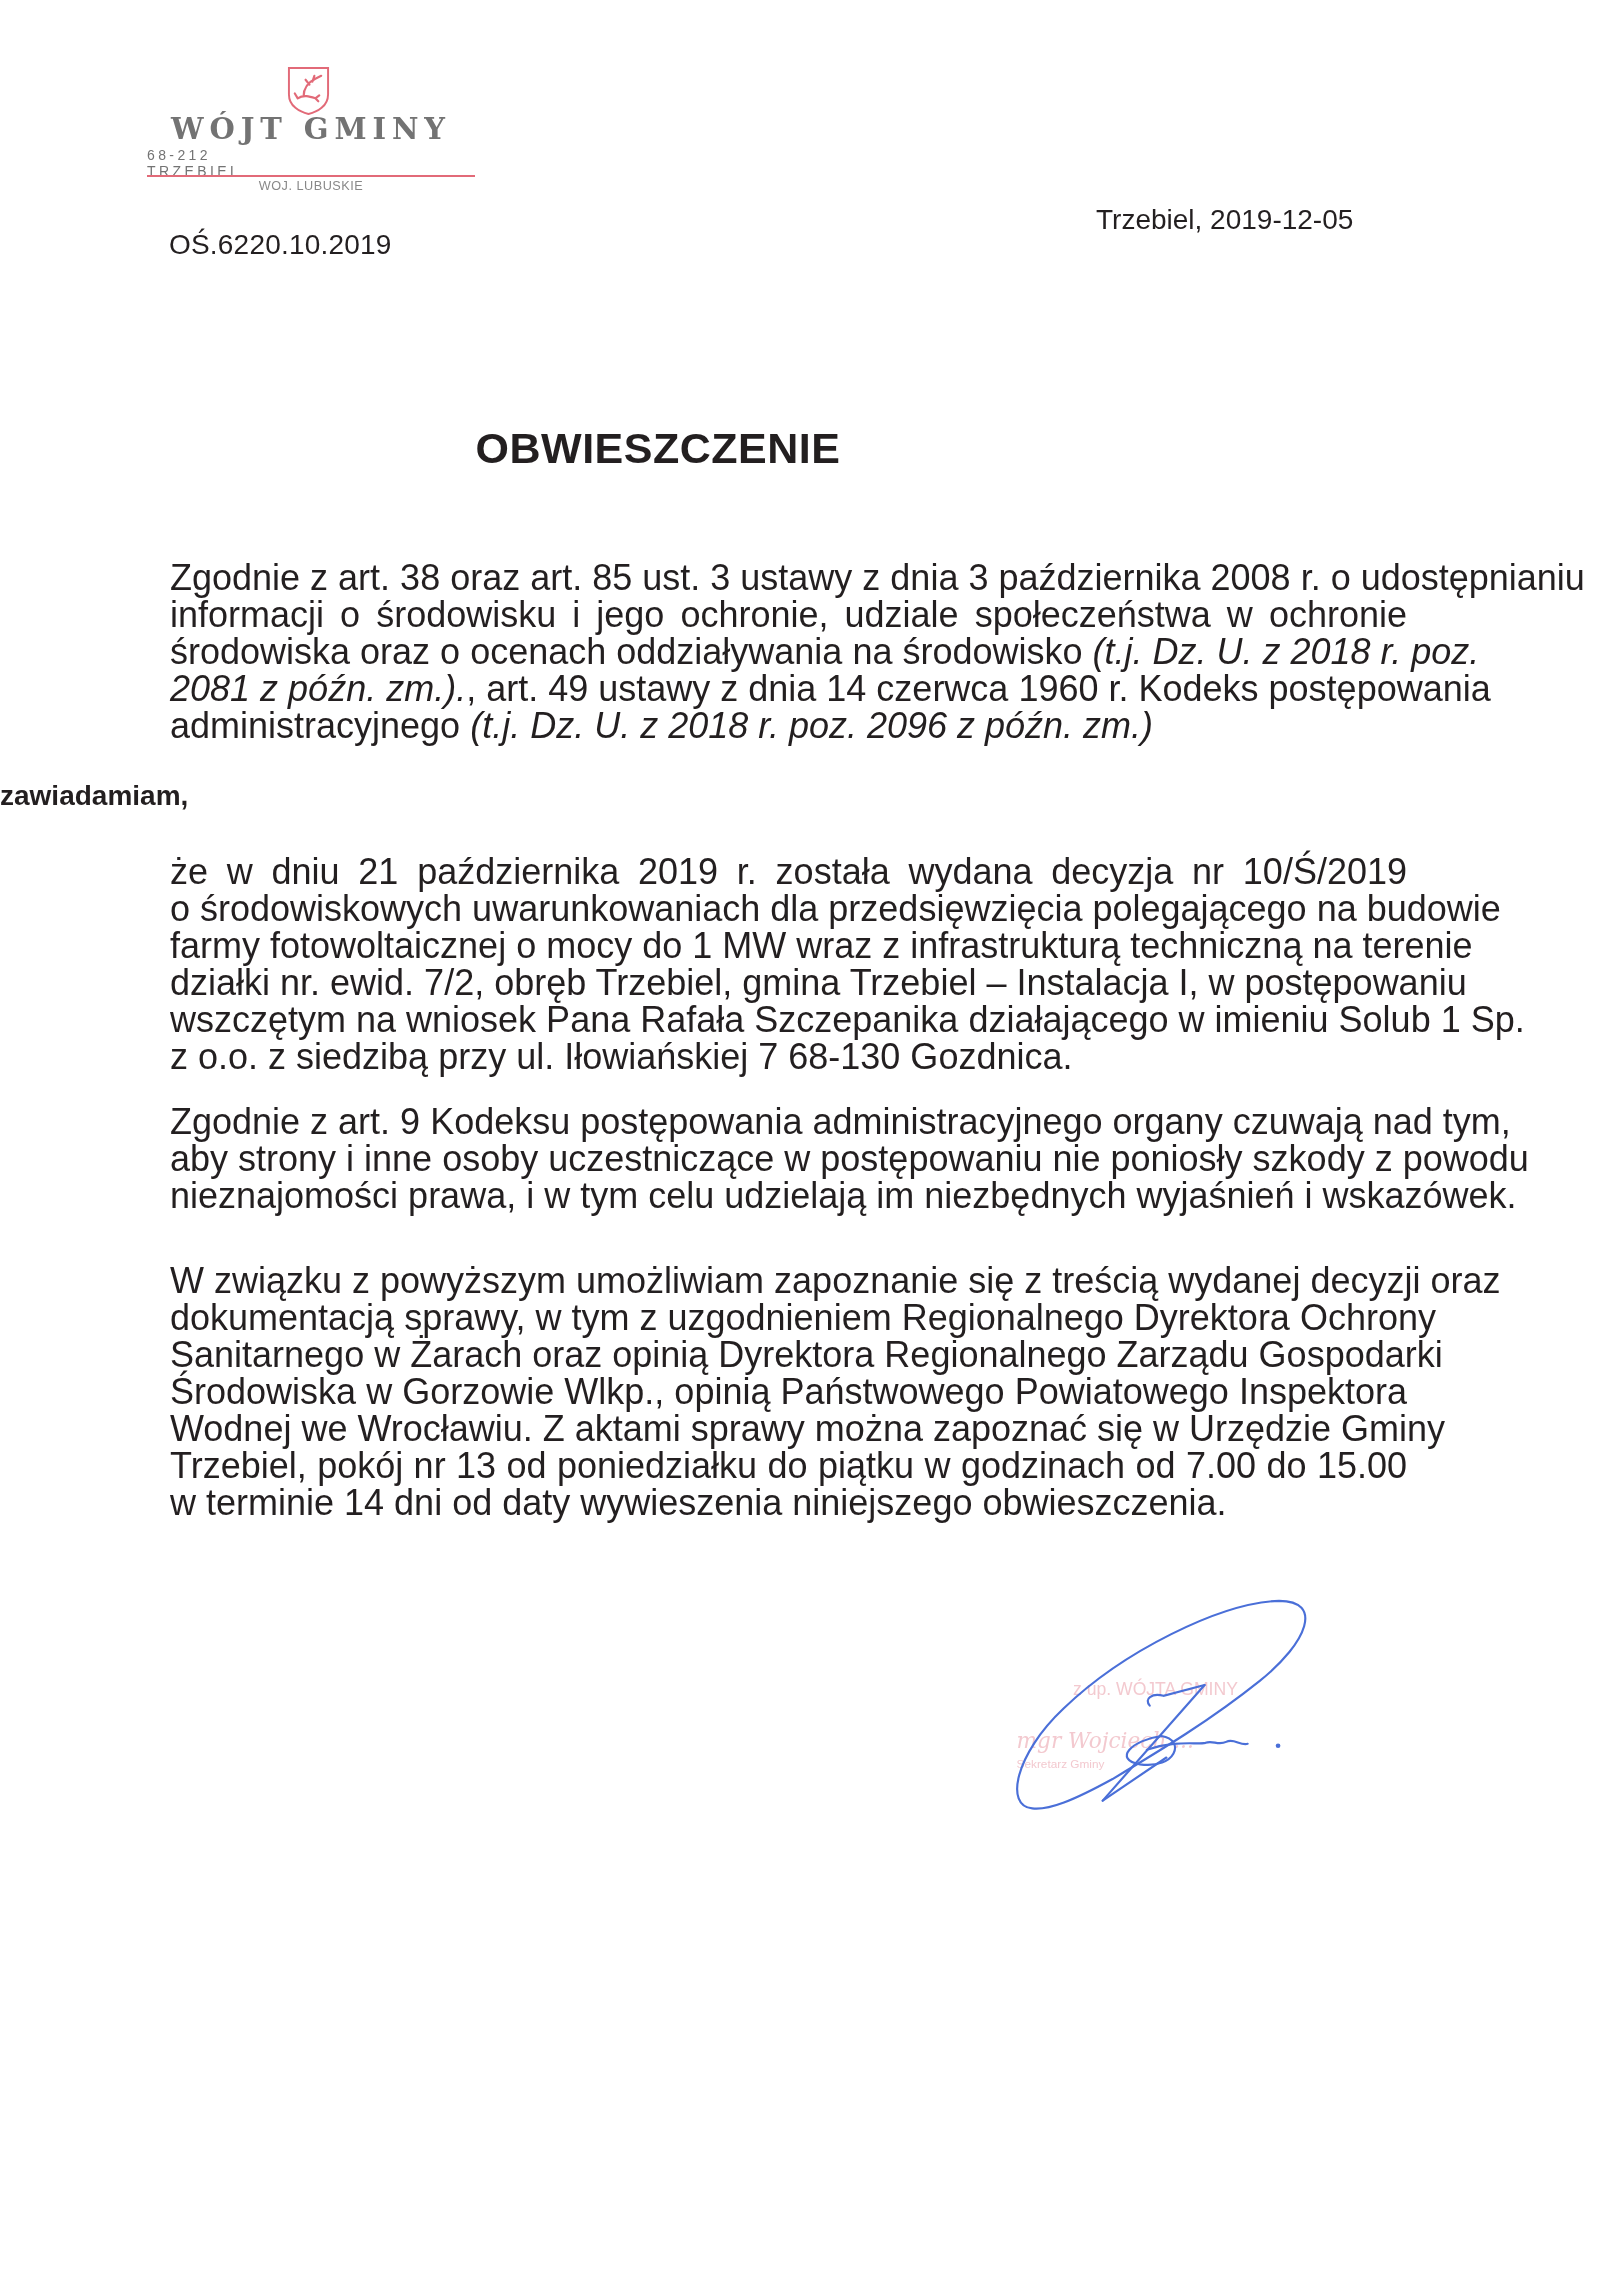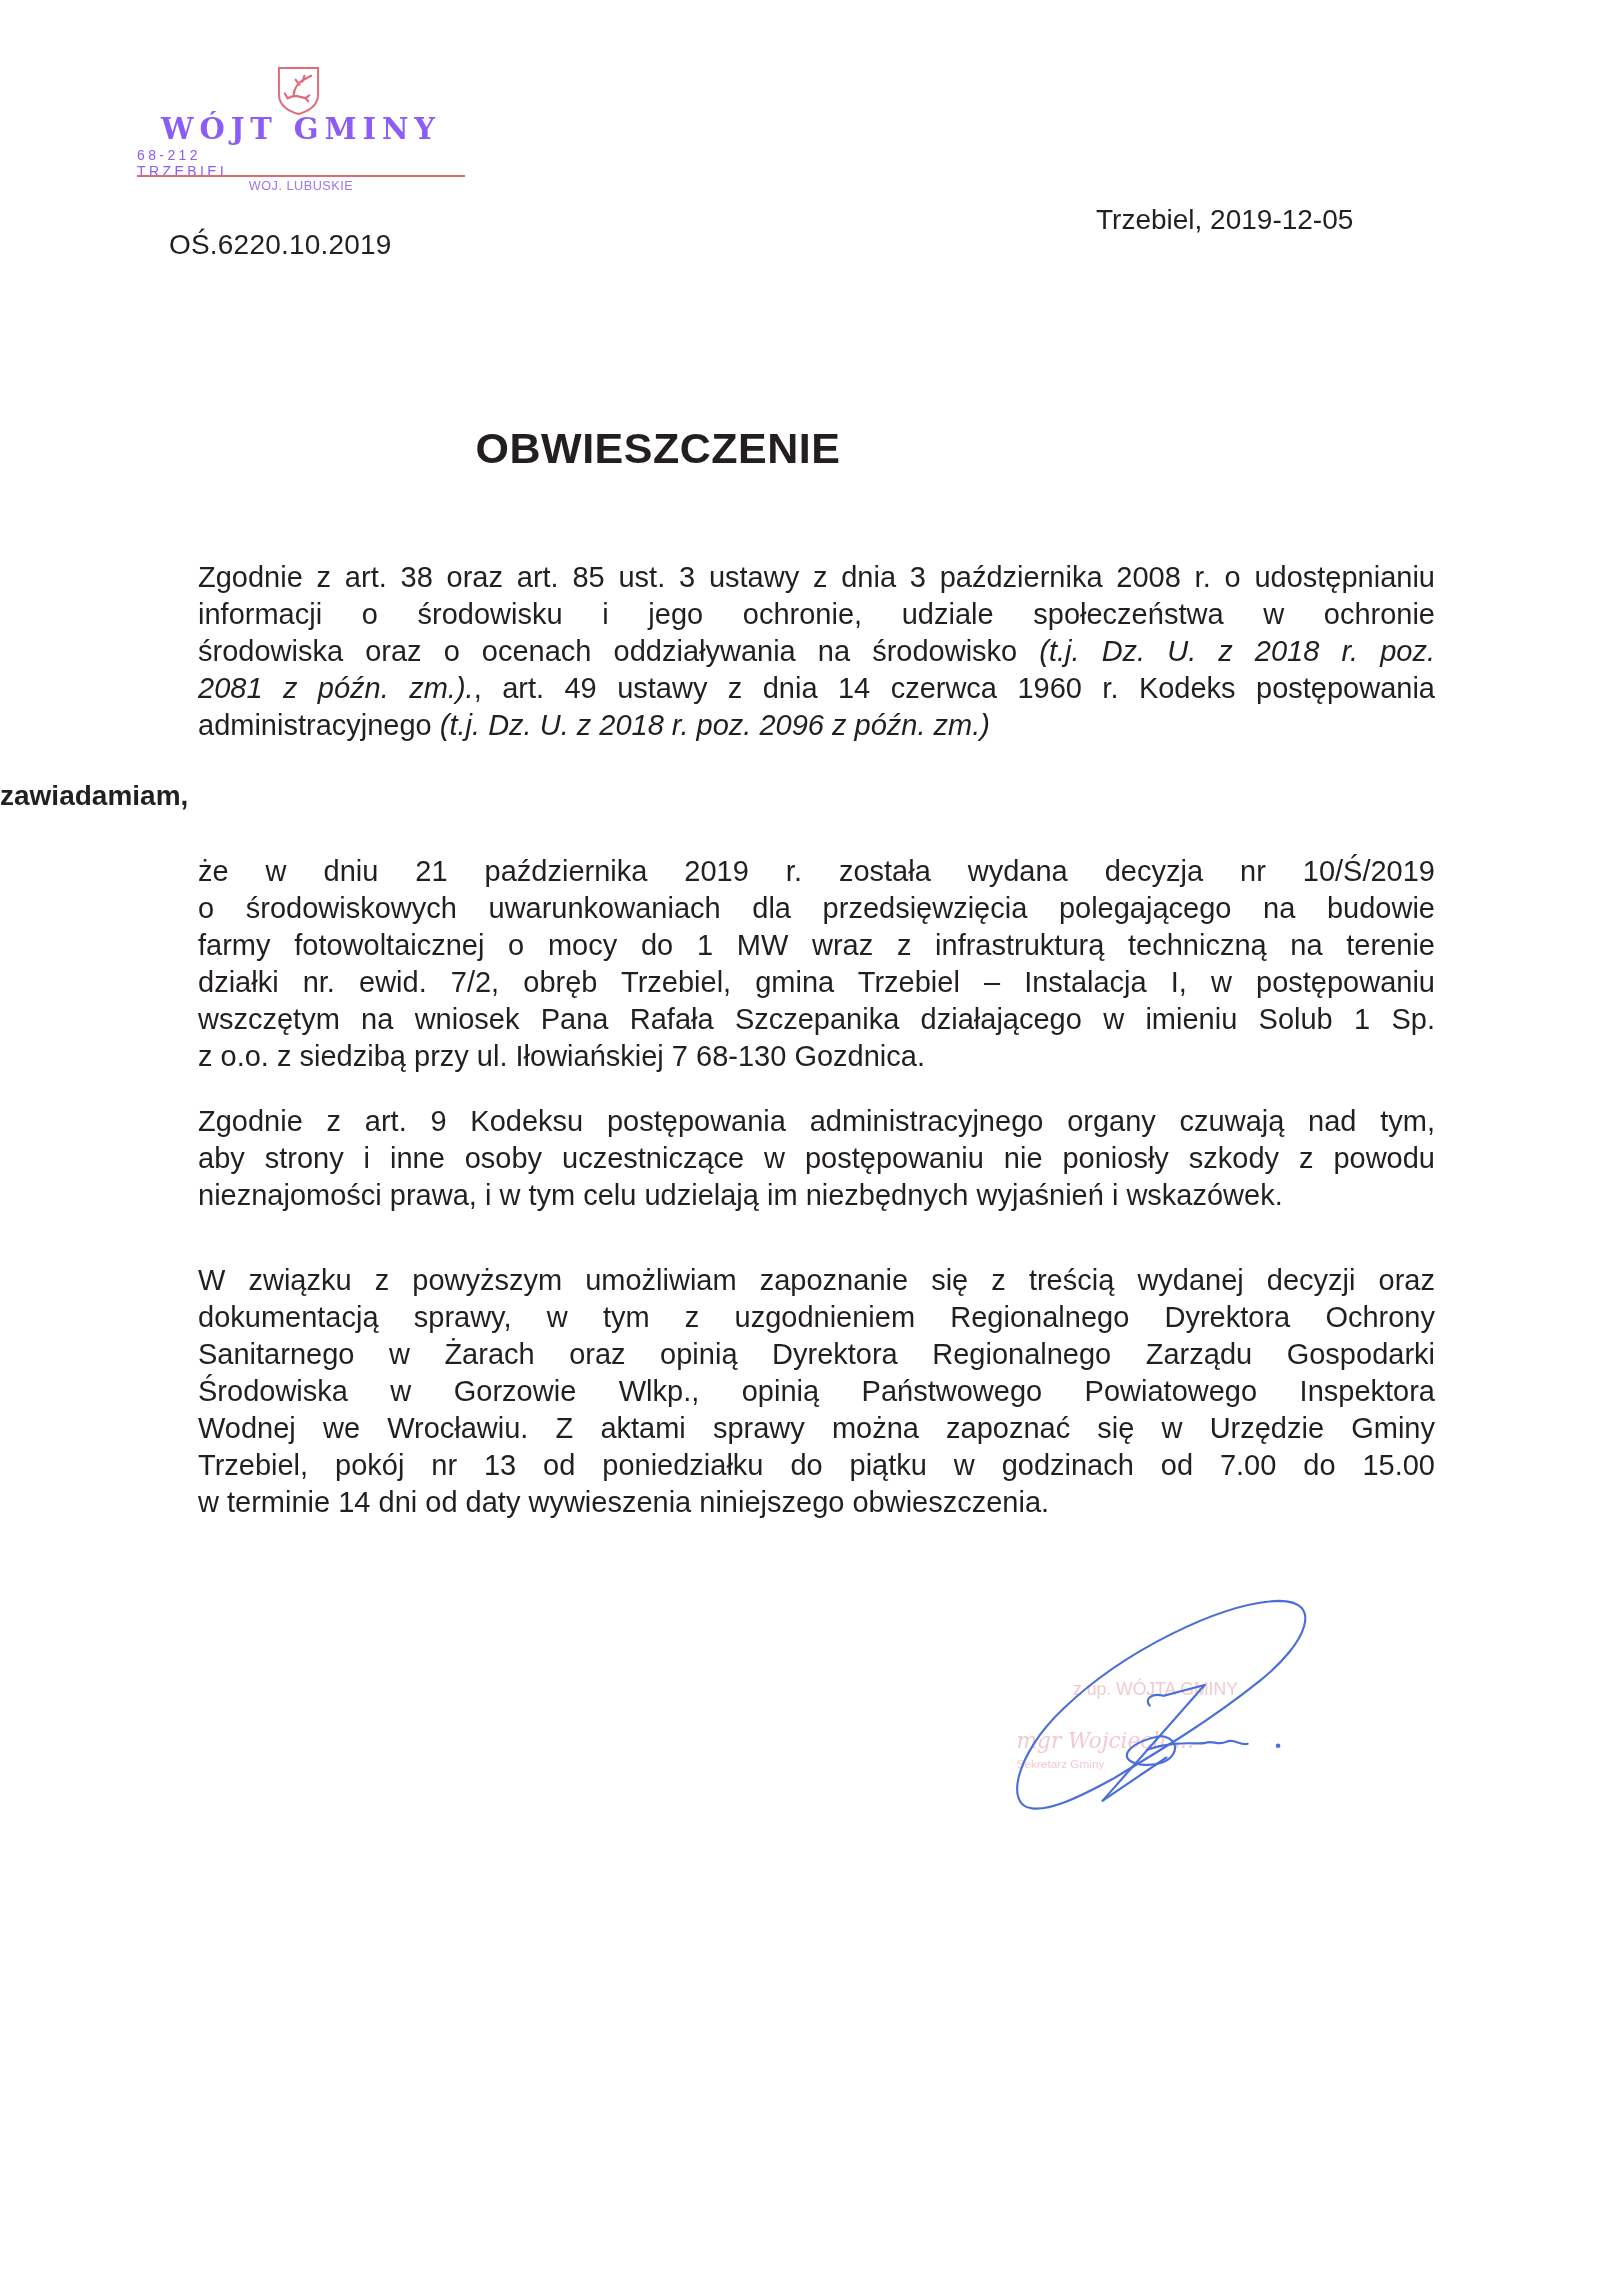--- a/index.html
+++ b/index.html
@@ -1,41 +1,41 @@
 <!DOCTYPE html>
 <html><head>
 <meta charset="utf-8">
 <style>
   html, body { margin: 0; padding: 0; background: #ffffff; }
   body { width: 1620px; height: 2292px; position: relative; overflow: hidden;
          font-family: "Liberation Sans", sans-serif; color: #231f20; }
   .abs { position: absolute; }
 
   
-  .stamp { left: 137px; top: 61px; width: 328px; height: 137px; color: #8b5cf6; }
+  .stamp { left: 147px; top: 61px; width: 328px; height: 137px; color: #737373; }
   .stamp .shield { position: absolute; left: 139px; top: 3.9px; width: 45px; height: 51px; }
   .stamp .l1 { position: absolute; left: 0; top: 51px; width: 328px; text-align: center;
                font-family: "DejaVu Serif", serif; font-weight: bold; font-size: 29px;
                letter-spacing: 5.9px; white-space: nowrap; }
   .stamp .l2 { position: absolute; left: 0; top: 86px; width: 328px;
                font-family: Liberation Sans, sans-serif; font-size: 14px; letter-spacing: 3.4px;
                white-space: nowrap; display: flex; justify-content: space-between; flex-direction: column; }
   .stamp .rule { position: absolute; left: 0; top: 114px; width: 328px; height: 0;
                  border-top: 2px solid #e26a78; }
   .stamp .l3 { position: absolute; left: 0; top: 118px; width: 328px; text-align: center;
                font-size: 12.7px; letter-spacing: 0.5px; opacity: 0.85; }
 
   .ref { left: 169px; top: 197px; font-size: 28px; letter-spacing: 0.2px; margin-top: 32px; }
   .date { left: 1096px; top: 204px; font-size: 28px; }
 
   .title { left: 0; width: 1316px; top: 424px; text-align: center;
            font-weight: bold; font-size: 43px; letter-spacing: 0.5px; }
 
-  .para { left: 170px; width: 1237px; font-size: 29px; line-height: 37px;
-          text-align: justify; margin-left: 28px; }
+  .para { left: 170px; width: 1237px; font-size: 36px; line-height: 37px;
+          text-align: justify; }
   .para .ln { display: block; text-align: justify; text-align-last: justify; white-space: nowrap; }
   .para .ln.last { text-align-last: left; }
   .p1 { top: 559px; }
   .notify { left: 0; width: 1620px; top: 780px; text-align: left; font-weight: bold; font-size: 28px; }
   .p2 { top: 853px; }
   .p3 { top: 1103px; }
   .p4 { top: 1262px; }
 
   .sig { left: 995px; top: 1583px; width: 333px; height: 255px; }
   .sig .faint { position: absolute; color: #f3c9cf; white-space: nowrap; }

